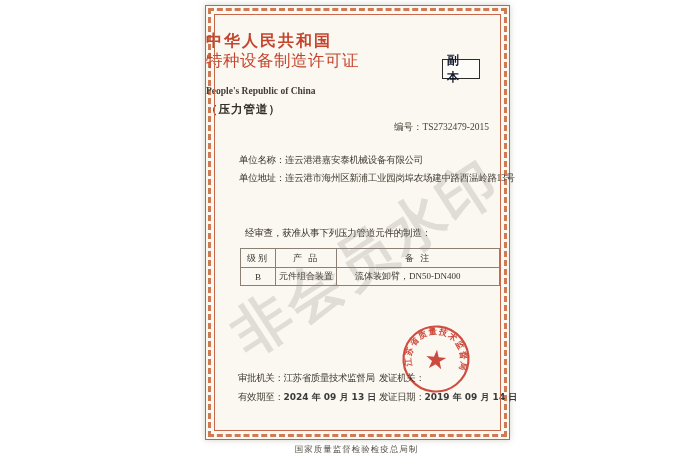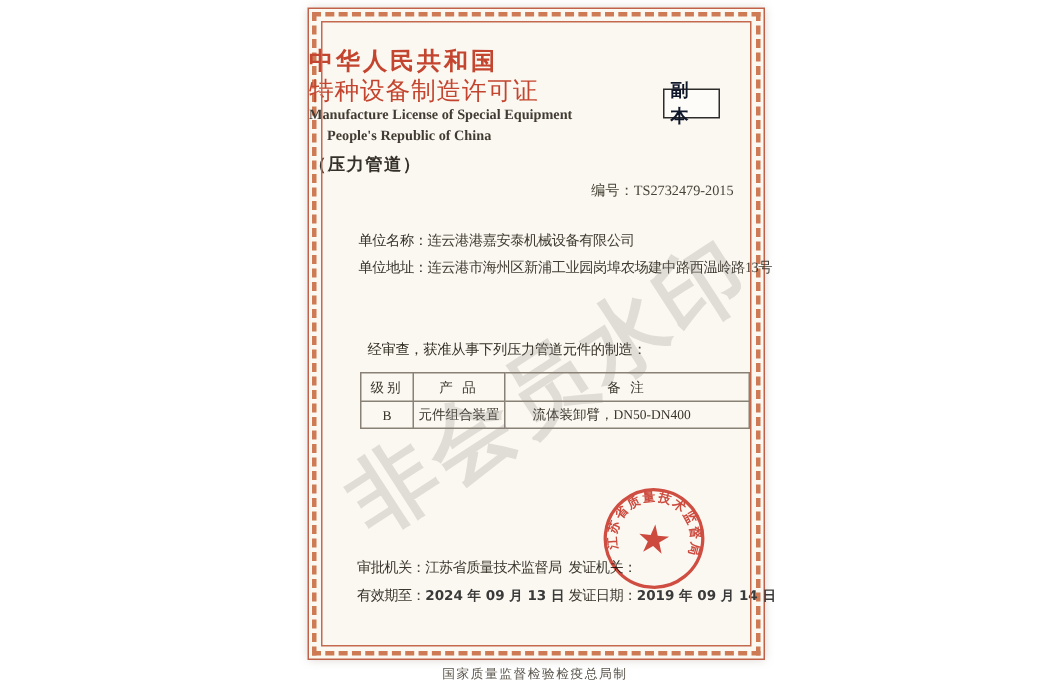--- a/index.html
+++ b/index.html
@@ -16,21 +16,21 @@
   
   .copy-badge{left:236px;top:21px;width:38px;height:20px;border:1.5px solid #2e2c2a;
         color:#0f172a;font-weight:bold;font-size:12px;letter-spacing:5px;
         display:flex;align-items:center;justify-content:center;padding-left:4px;box-sizing:border-box;
         font-family:"DejaVu Sans","Liberation Sans",sans-serif;background:rgba(255,255,255,.6);margin-top:32px;}
   .title-cn1{top:25px;font-size:16px;font-weight:bold;color:#c4452f;letter-spacing:2px;
         font-family:"DejaVu Sans","Liberation Sans",sans-serif;}
   .title-cn2{top:44px;font-size:16.5px;font-weight:normal;color:#c4452f;letter-spacing:.5px;
         font-family:"DejaVu Sans","Liberation Sans",sans-serif;}
   .title-en{font-size:9.5px;font-weight:bold;color:#413b33;letter-spacing:0;}
-  .title-en1{top:66px;} .title-en2{top:80px;padding-left:12px;}
+  .title-en1{top:66px;} .title-en2{top:80px;}
   .subtitle{top:96px;font-size:11.5px;color:#35312a;letter-spacing:1px;font-weight:bold;}
   .license{top:115px;right:20px;font-size:9.5px;color:#474338;text-align:right;}
   
   .field{left:33px;font-size:9.5px;letter-spacing:-.3px;color:#403c33;white-space:nowrap;}
   .field .lbl{color:#35322b;}
   .f0{top:148px;} .f1{top:166px;} .f2{top:184px;}
   .statement{left:39px;top:221px;font-size:9.5px;letter-spacing:-.2px;color:#343026;font-family:Liberation Mono, monospace;}
   
   .lic-table{left:34px;top:242px;border-collapse:collapse;}
   .lic-table td{border:1px solid #8a8176;font-size:9px;color:#39352c;
@@ -63,21 +63,20 @@
 <div class="page">
 
   <div class="cert">
 
     <div class="abs watermark">非会员水印</div>
 
     <div class="abs copy-badge">副 本</div>
 
     <div class="abs center title-cn1">中华人民共和国</div>
     <div class="abs center title-cn2">特种设备制造许可证</div>
-    <div class="abs center title-en title-en1">Manufacture License of Special Equipment</div>
     <div class="abs center title-en title-en2">People's Republic of China</div>
     <div class="abs center subtitle">（压力管道）</div>
 
     <div class="abs license"><span>编号：</span><span>TS2732479-2015</span></div>
 
     <div class="abs field f0"><span class="lbl">单位名称：</span><span>连云港港嘉安泰机械设备有限公司</span></div>
     <div class="abs field f1"><span class="lbl">单位地址：</span><span>连云港市海州区新浦工业园岗埠农场建中路西温岭路13号</span></div>
 
     <div class="abs statement">经审查，获准从事下列压力管道元件的制造：</div>
 

